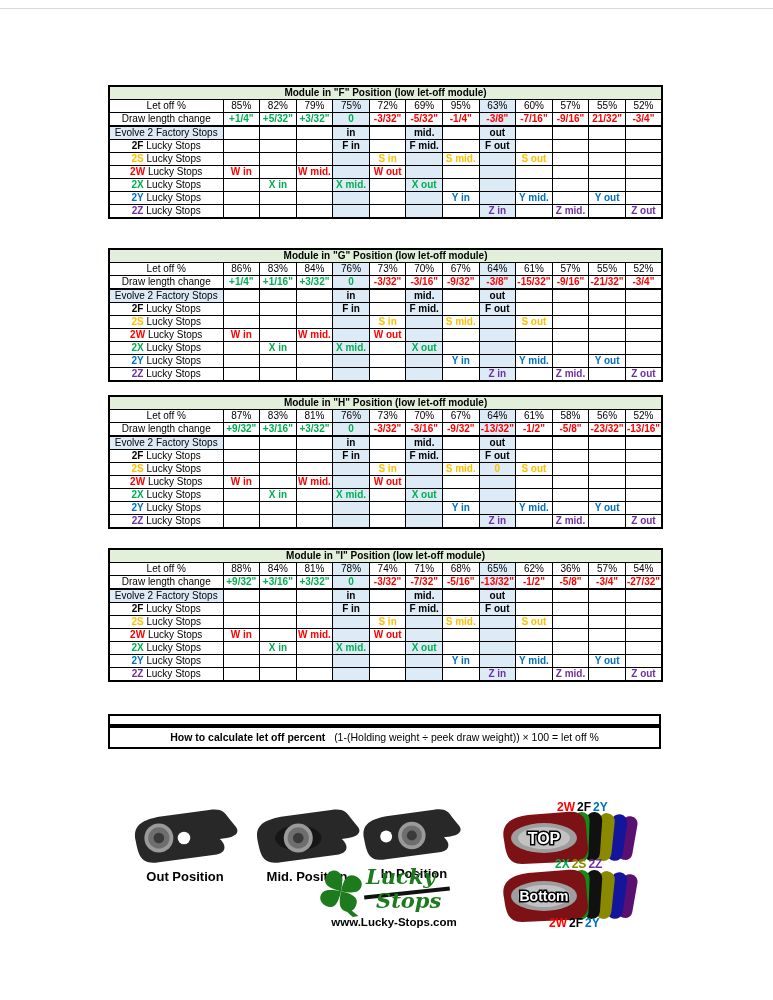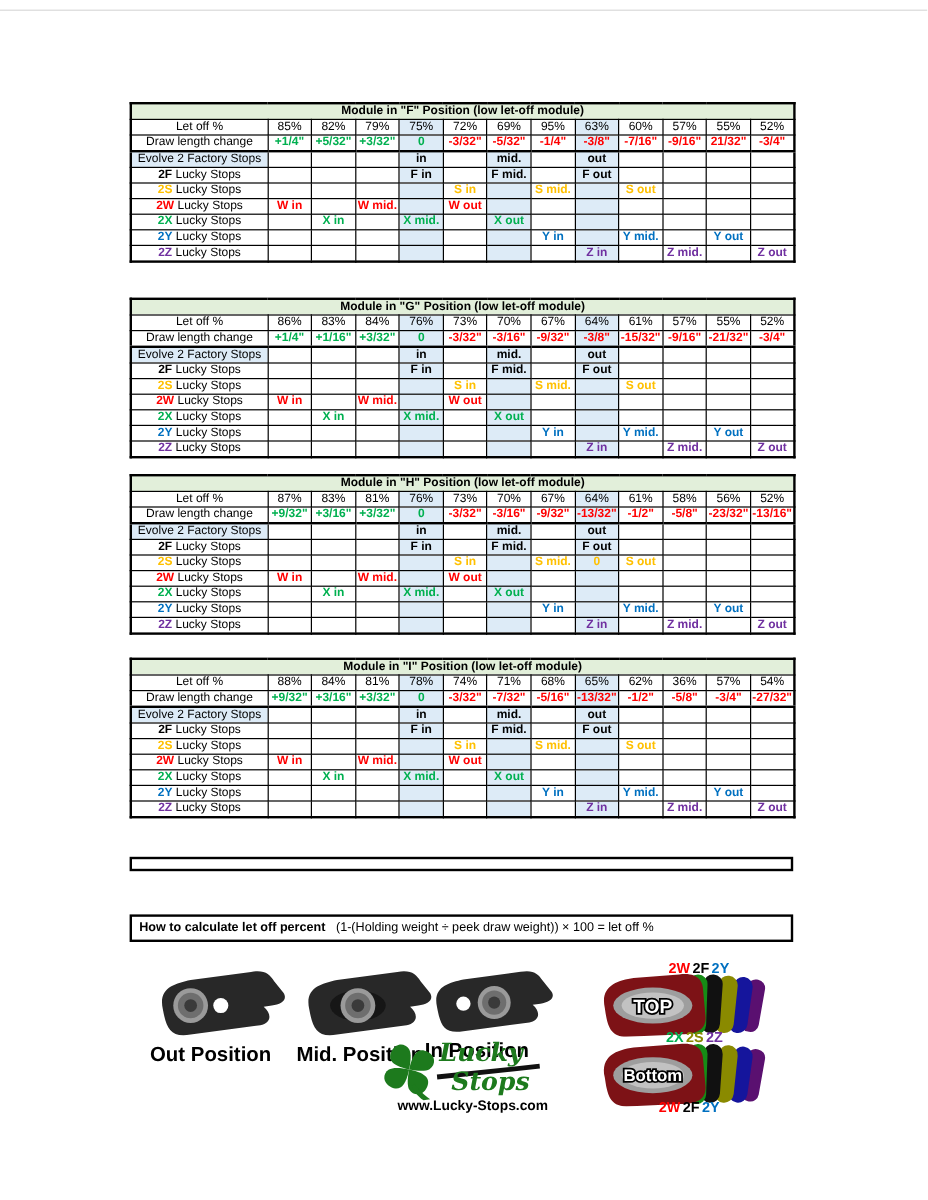--- a/index.html
+++ b/index.html
@@ -26,21 +26,21 @@
   .formula-box{position:absolute;left:108px;width:553px;border:2px solid #000;background:#fff;
       padding:4px 6px;box-sizing:border-box;font-size:10.5px;}
   .formula-box .line{white-space:nowrap;}
   .formula-box .t{font-weight:bold;}
   #box-holding .line1{margin-bottom:7px;}
 
   
   #footer{position:absolute;left:0;top:800px;width:773px;height:200px;}
   .photo{position:absolute;width:120px;}
   .photo svg{display:block;}
-  .photo-label{font-weight:bold;font-size:17px;margin-top:3px;}
+  .photo-label{font-weight:bold;font-size:13px;text-align:center;margin-top:3px;}
   #logo{position:absolute;left:318px;top:64px;width:150px;}
   #logo-clover{position:absolute;left:0;top:4px;}
   #logo-word1{position:absolute;left:48px;top:0;font-family:"DejaVu Serif",serif;
       font-style:italic;font-weight:bold;font-size:21px;color:#1d7a1d;}
   #logo-slash{position:absolute;left:46px;top:27px;width:86px;height:4px;background:#111;
       transform:rotate(-6deg);}
   #logo-word2{position:absolute;left:58px;top:24px;font-family:"DejaVu Serif",serif;
       font-style:italic;font-weight:bold;font-size:21px;color:#1d7a1d;}
   #logo-url{position:absolute;left:-14px;top:52px;width:180px;text-align:center;
       font-weight:bold;font-size:11.5px;}
@@ -693,21 +693,21 @@
             <td></td>
             <td class="bold c-purple">Z out</td>
           </tr>
         </tbody>
       </table>
     </div>
 
   <div class="formula-box" id="box-holding" style="top:714px">
   </div>
 
-  <div class="formula-box" id="box-letoff" style="top:762px;padding-top:3px;">
+  <div class="formula-box" id="box-letoff" style="top:726px;padding-top:3px;text-align:center;">
     <div class="line">
       <span class="t">How to calculate let off percent</span>&nbsp;&nbsp;
       <span>(1-(Holding weight ÷ peek draw weight)) × 100 = let off %</span>
     </div>
   </div>
 
   <div id="footer">
 
     <div class="photo" style="left:125px;top:8px">
       <svg width="118" height="58" viewBox="0 0 120 60">

